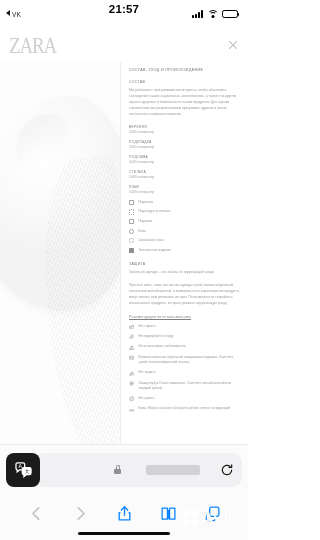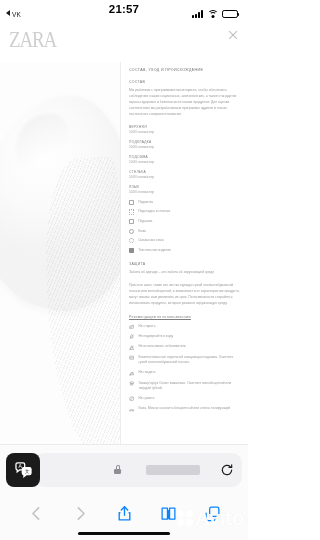--- a/index.html
+++ b/index.html
@@ -60,21 +60,21 @@
     position:relative; padding:1px;
   }
   .batt .fill { background:#000; height:100%; border-radius:1px; }
   .batt:after {
     content:""; position:absolute; right:-2.4px; top:2.4px;
     width:1.4px; height:3px; background:#000; border-radius:0 1px 1px 0;
   }
 
   
   .pageheader {
-    height:34px; display:flex; align-items:flex-start;
+    height:34px; display:flex; align-items:center;
     padding:0 9px; background:#fff; position:relative;
   }
   .zara-logo {
     font-family:"Liberation Serif", serif;
     font-size:19px; letter-spacing:-1.2px;
     color:#cfcfcf; font-weight:400;
     transform:scaleY(1.25); transform-origin:left center;
   }
   .close-x {
     margin-left:auto; width:13px; height:13px; position:relative;
@@ -249,21 +249,21 @@
   .wm-dots {
     display:grid; grid-template-columns:repeat(2,7px);
     gap:1.5px;
   }
   .wm-dots i {
     width:7px; height:7px; border-radius:50%;
     background:rgba(255,255,255,.9);
     display:block;
   }
   .wm-text {
-    font-size:21px; font-weight:bold; color:rgba(255,255,255,.92);
+    font-size:21px; font-weight:normal; color:rgba(255,255,255,.92);
     letter-spacing:-.5px;
     text-shadow:0 0 2px rgba(0,0,0,.05);
   }
 </style>
 </head>
 <body>
 
 <div class="statusbar">
   <div class="sb-left">
     <span class="sb-back-tri"></span>

